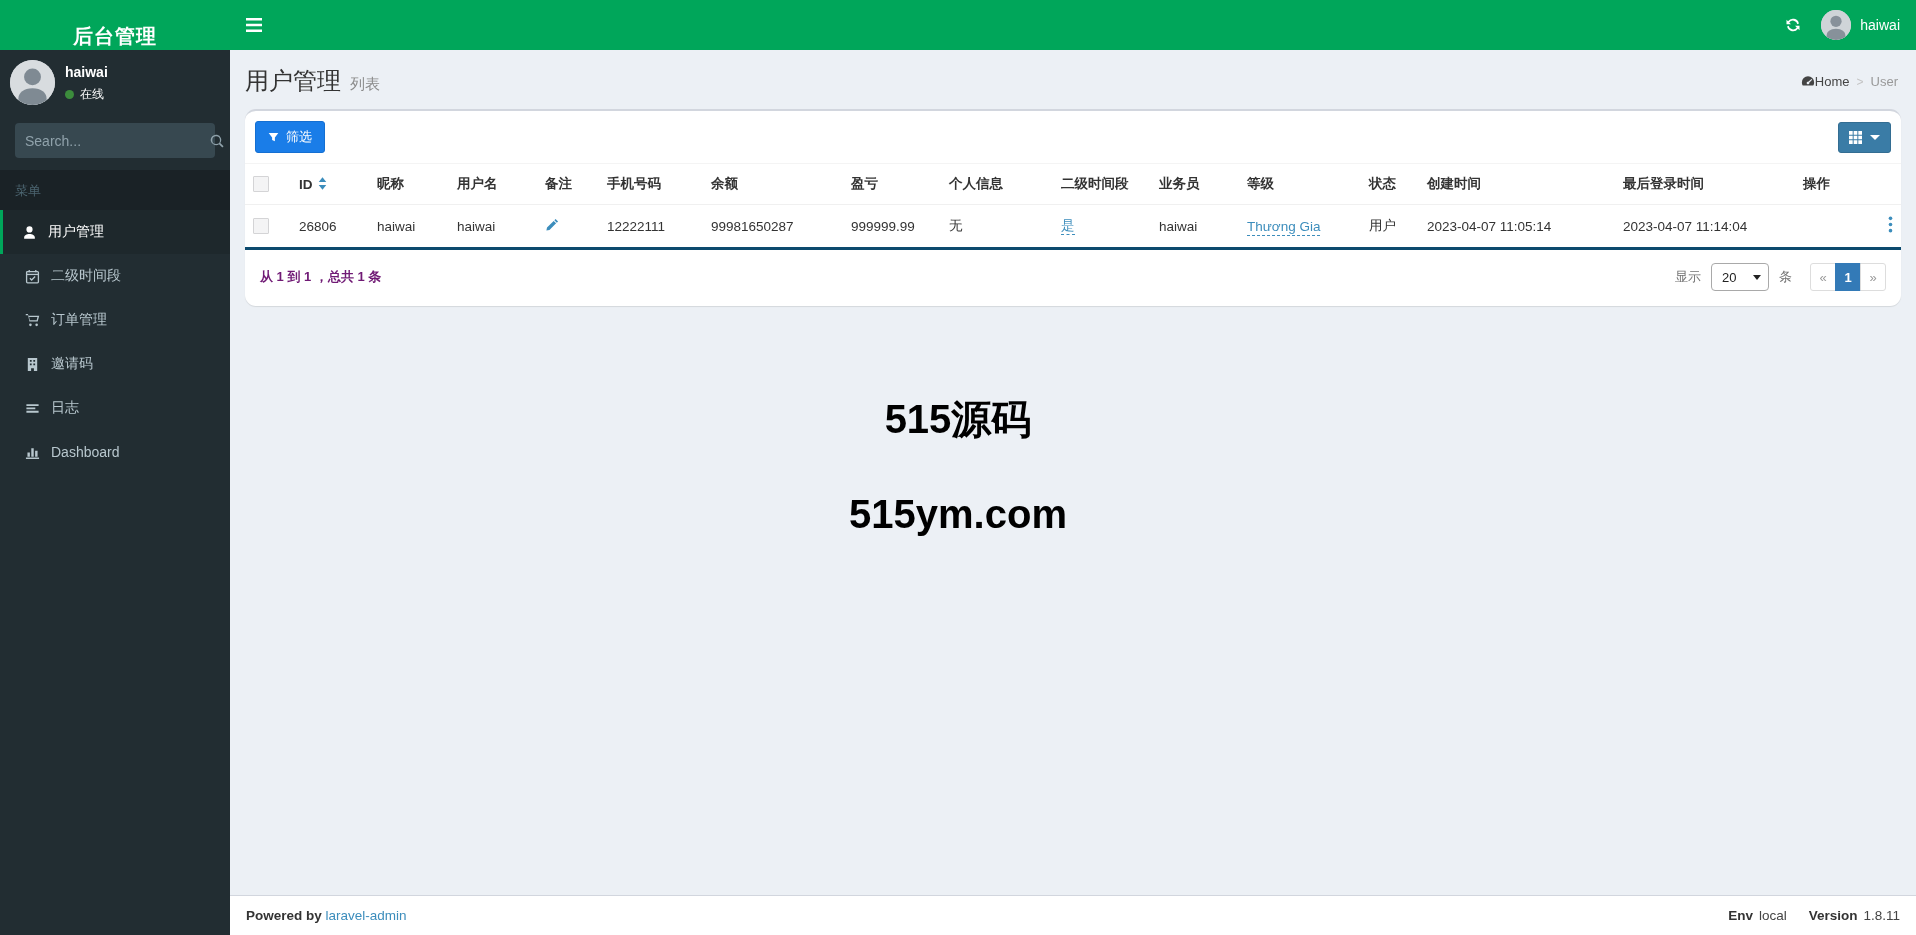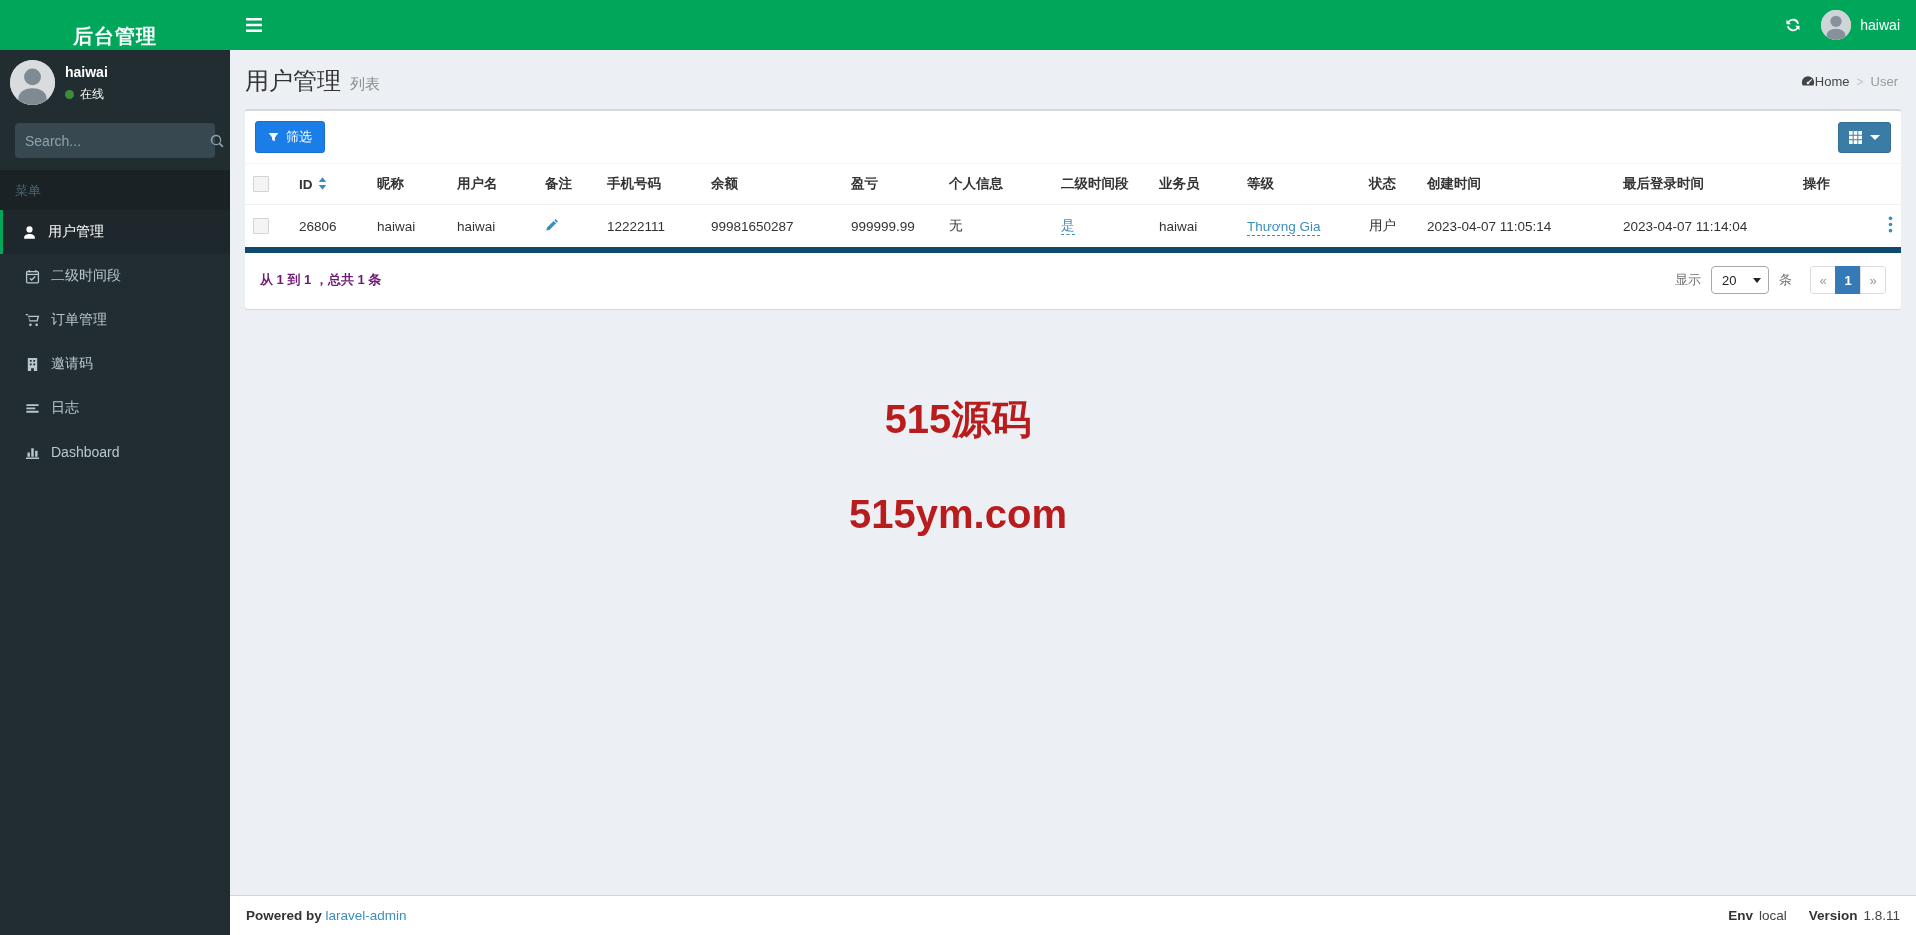--- a/index.html
+++ b/index.html
@@ -54,35 +54,35 @@
   .page-title { display:flex; align-items:baseline; gap:9px; }
   .page-title h1 { font-size:24px; font-weight:500; color:#333; }
   .page-title .sub { font-size:15px; color:#8a8a8a; font-weight:400; }
   .breadcrumb { position:absolute; right:18px; top:24px; display:flex; align-items:center; gap:7px;
     font-size:13px; color:#444; }
   .breadcrumb .sep { color:#c3c3c3; font-size:12px; }
   .breadcrumb .cur { color:#999; }
   .breadcrumb a { color:#444; text-decoration:none; display:flex; align-items:center; }
 
   .content { padding:0 15px; }
-  .box { background:#fff; border-radius:3px; border-top:2px solid #d2d6de;
+  .box { background:#fff; border-radius:11px; border-top:2px solid #d2d6de;
     box-shadow:0 1px 1px rgba(0,0,0,.1); }
   .box-header { display:flex; align-items:center; justify-content:space-between;
     padding:10px; border-bottom:1px solid #f4f4f4; }
   .btn-filter { display:inline-flex; align-items:center; gap:7px; background:#1a7de8; color:#fff;
     border:1px solid #146fd2; border-radius:3px; padding:6px 12px; font-size:13px; cursor:pointer; font-family:inherit; }
   .btn-grid { display:inline-flex; align-items:center; gap:8px; background:#3a7ca6; color:#fff;
     border:1px solid #336d92; border-radius:3px; padding:8px 10px; cursor:pointer; }
   .caret { width:0; height:0; border-left:5px solid transparent; border-right:5px solid transparent;
     border-top:5px solid #fff; }
 
   table.grid { width:100%; border-collapse:collapse; table-layout:fixed;padding-left:28px; }
   table.grid th { text-align:left; font-size:13.5px; font-weight:700; color:#333;
     padding:11px 8px; border-bottom:1px solid #f0f0f0; white-space:nowrap; overflow:hidden; }
-  table.grid td { font-size:13.5px; color:#333; padding:11px 8px; border-bottom:6px solid #0c4a6e;
+  table.grid td { font-size:13.5px; color:#333; padding:11px 8px; border-bottom:3px solid #0c4a6e;
     white-space:nowrap; overflow:hidden; }
   th.col-actions, td.col-actions { text-align:right; padding-right:15px; }
   th.col-check, td.col-check { padding-left:15px; }
   .cb { width:16px; height:16px; background:#f4f4f5; border:1px solid #d4d4d6; border-radius:1px;
     display:inline-block; vertical-align:middle; cursor:pointer; }
   .sort-ic { display:inline-block; vertical-align:-1px; margin-left:5px; cursor:pointer; }
   .lnk { color:#3c8dbc; text-decoration:none; border-bottom:1px dashed #3c8dbc; padding-bottom:1px; cursor:pointer; }
   .ic-btn { background:transparent; border:0; cursor:pointer; padding:0; color:#3c8dbc; }
 
   .box-footer { display:flex; align-items:center; justify-content:space-between; padding:13px 15px 15px; }
@@ -105,21 +105,21 @@
 
   .footer { position:absolute; left:0; right:0; bottom:0; height:40px; background:#fff;
     border-top:1px solid #d2d6de; display:flex; align-items:center; justify-content:space-between;
     padding:0 16px; font-size:13.5px; color:#444; }
   .footer b { color:#333; }
   .footer a { color:#3c8dbc; text-decoration:none; }
   .footer .right { display:flex; gap:22px; }
   .footer .pair { display:flex; gap:6px; align-items:center; }
 
   
-  .watermark { position:absolute; left:0; width:100%; text-align:center; color:#b91c1c;
+  .watermark { position:absolute; left:0; width:100%; text-align:center; color:#000000;
     font-weight:700; font-size:40px; pointer-events:none; z-index:60; font-family:"Liberation Sans","DejaVu Sans",sans-serif; }
   .wm1 { top:392px; }
   .wm2 { top:492px; }
 </style>
 </head>
 <body>
 
 <div class="logo">
   <span>后台管理</span>
 </div>

